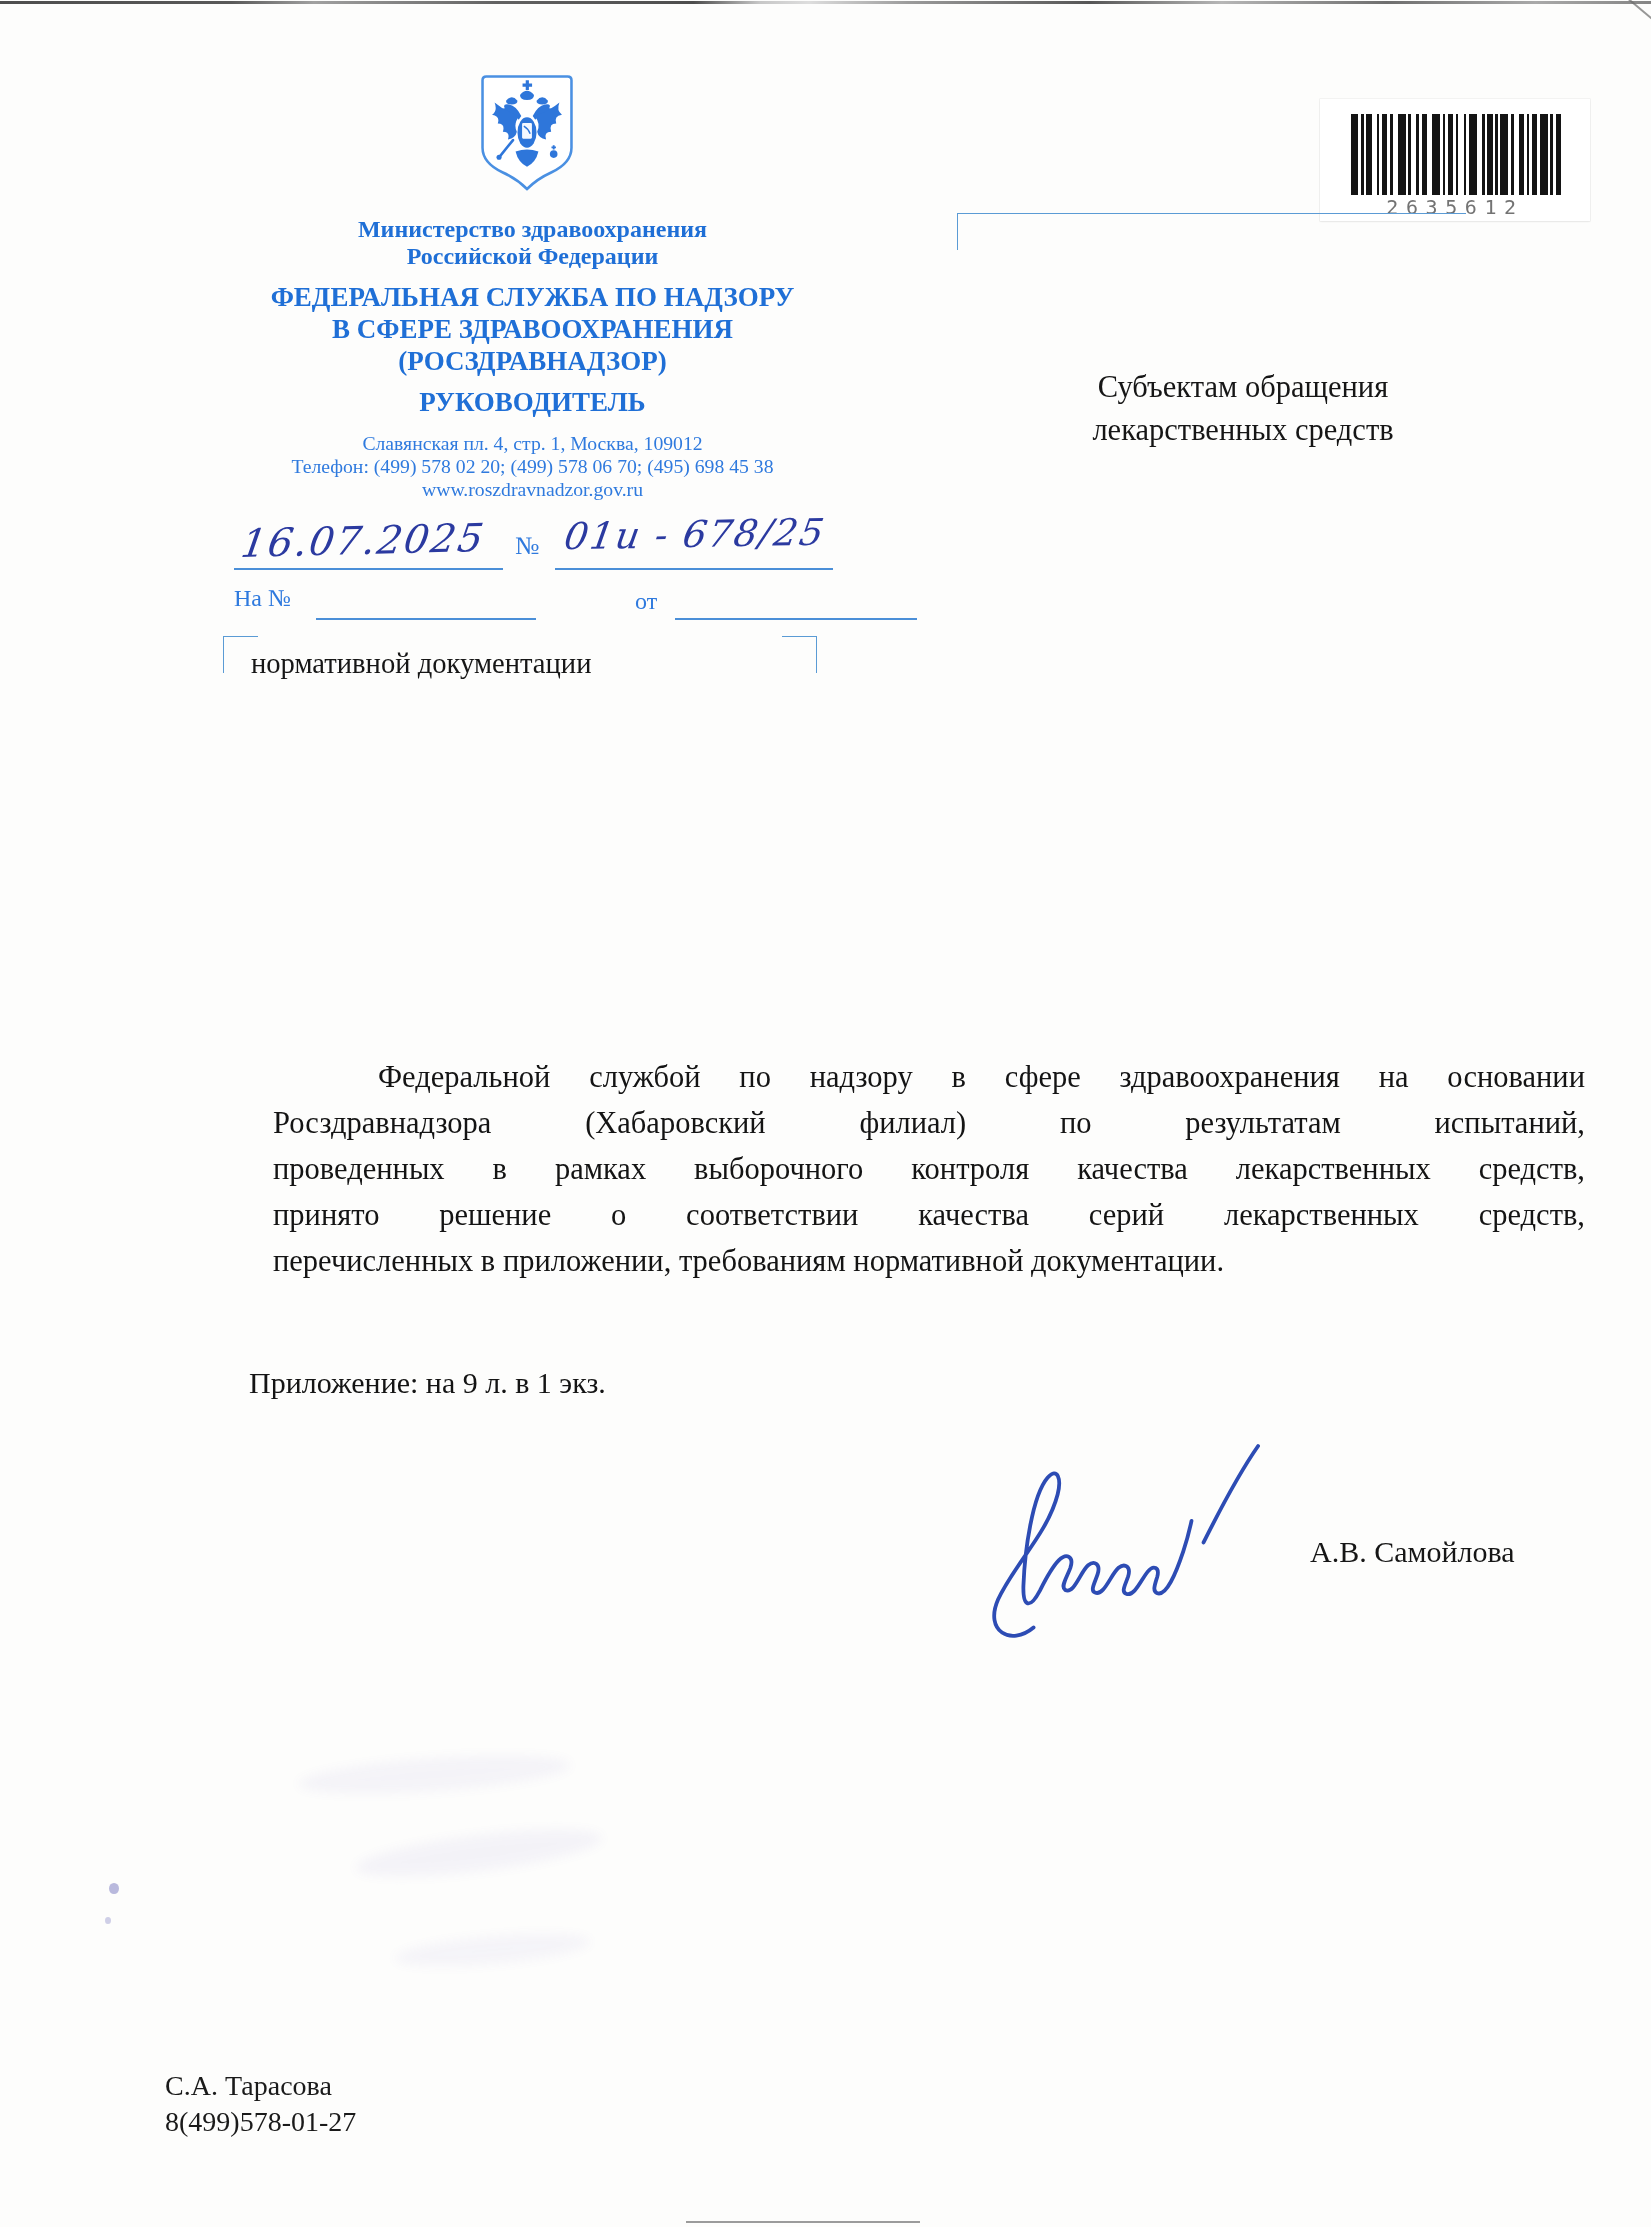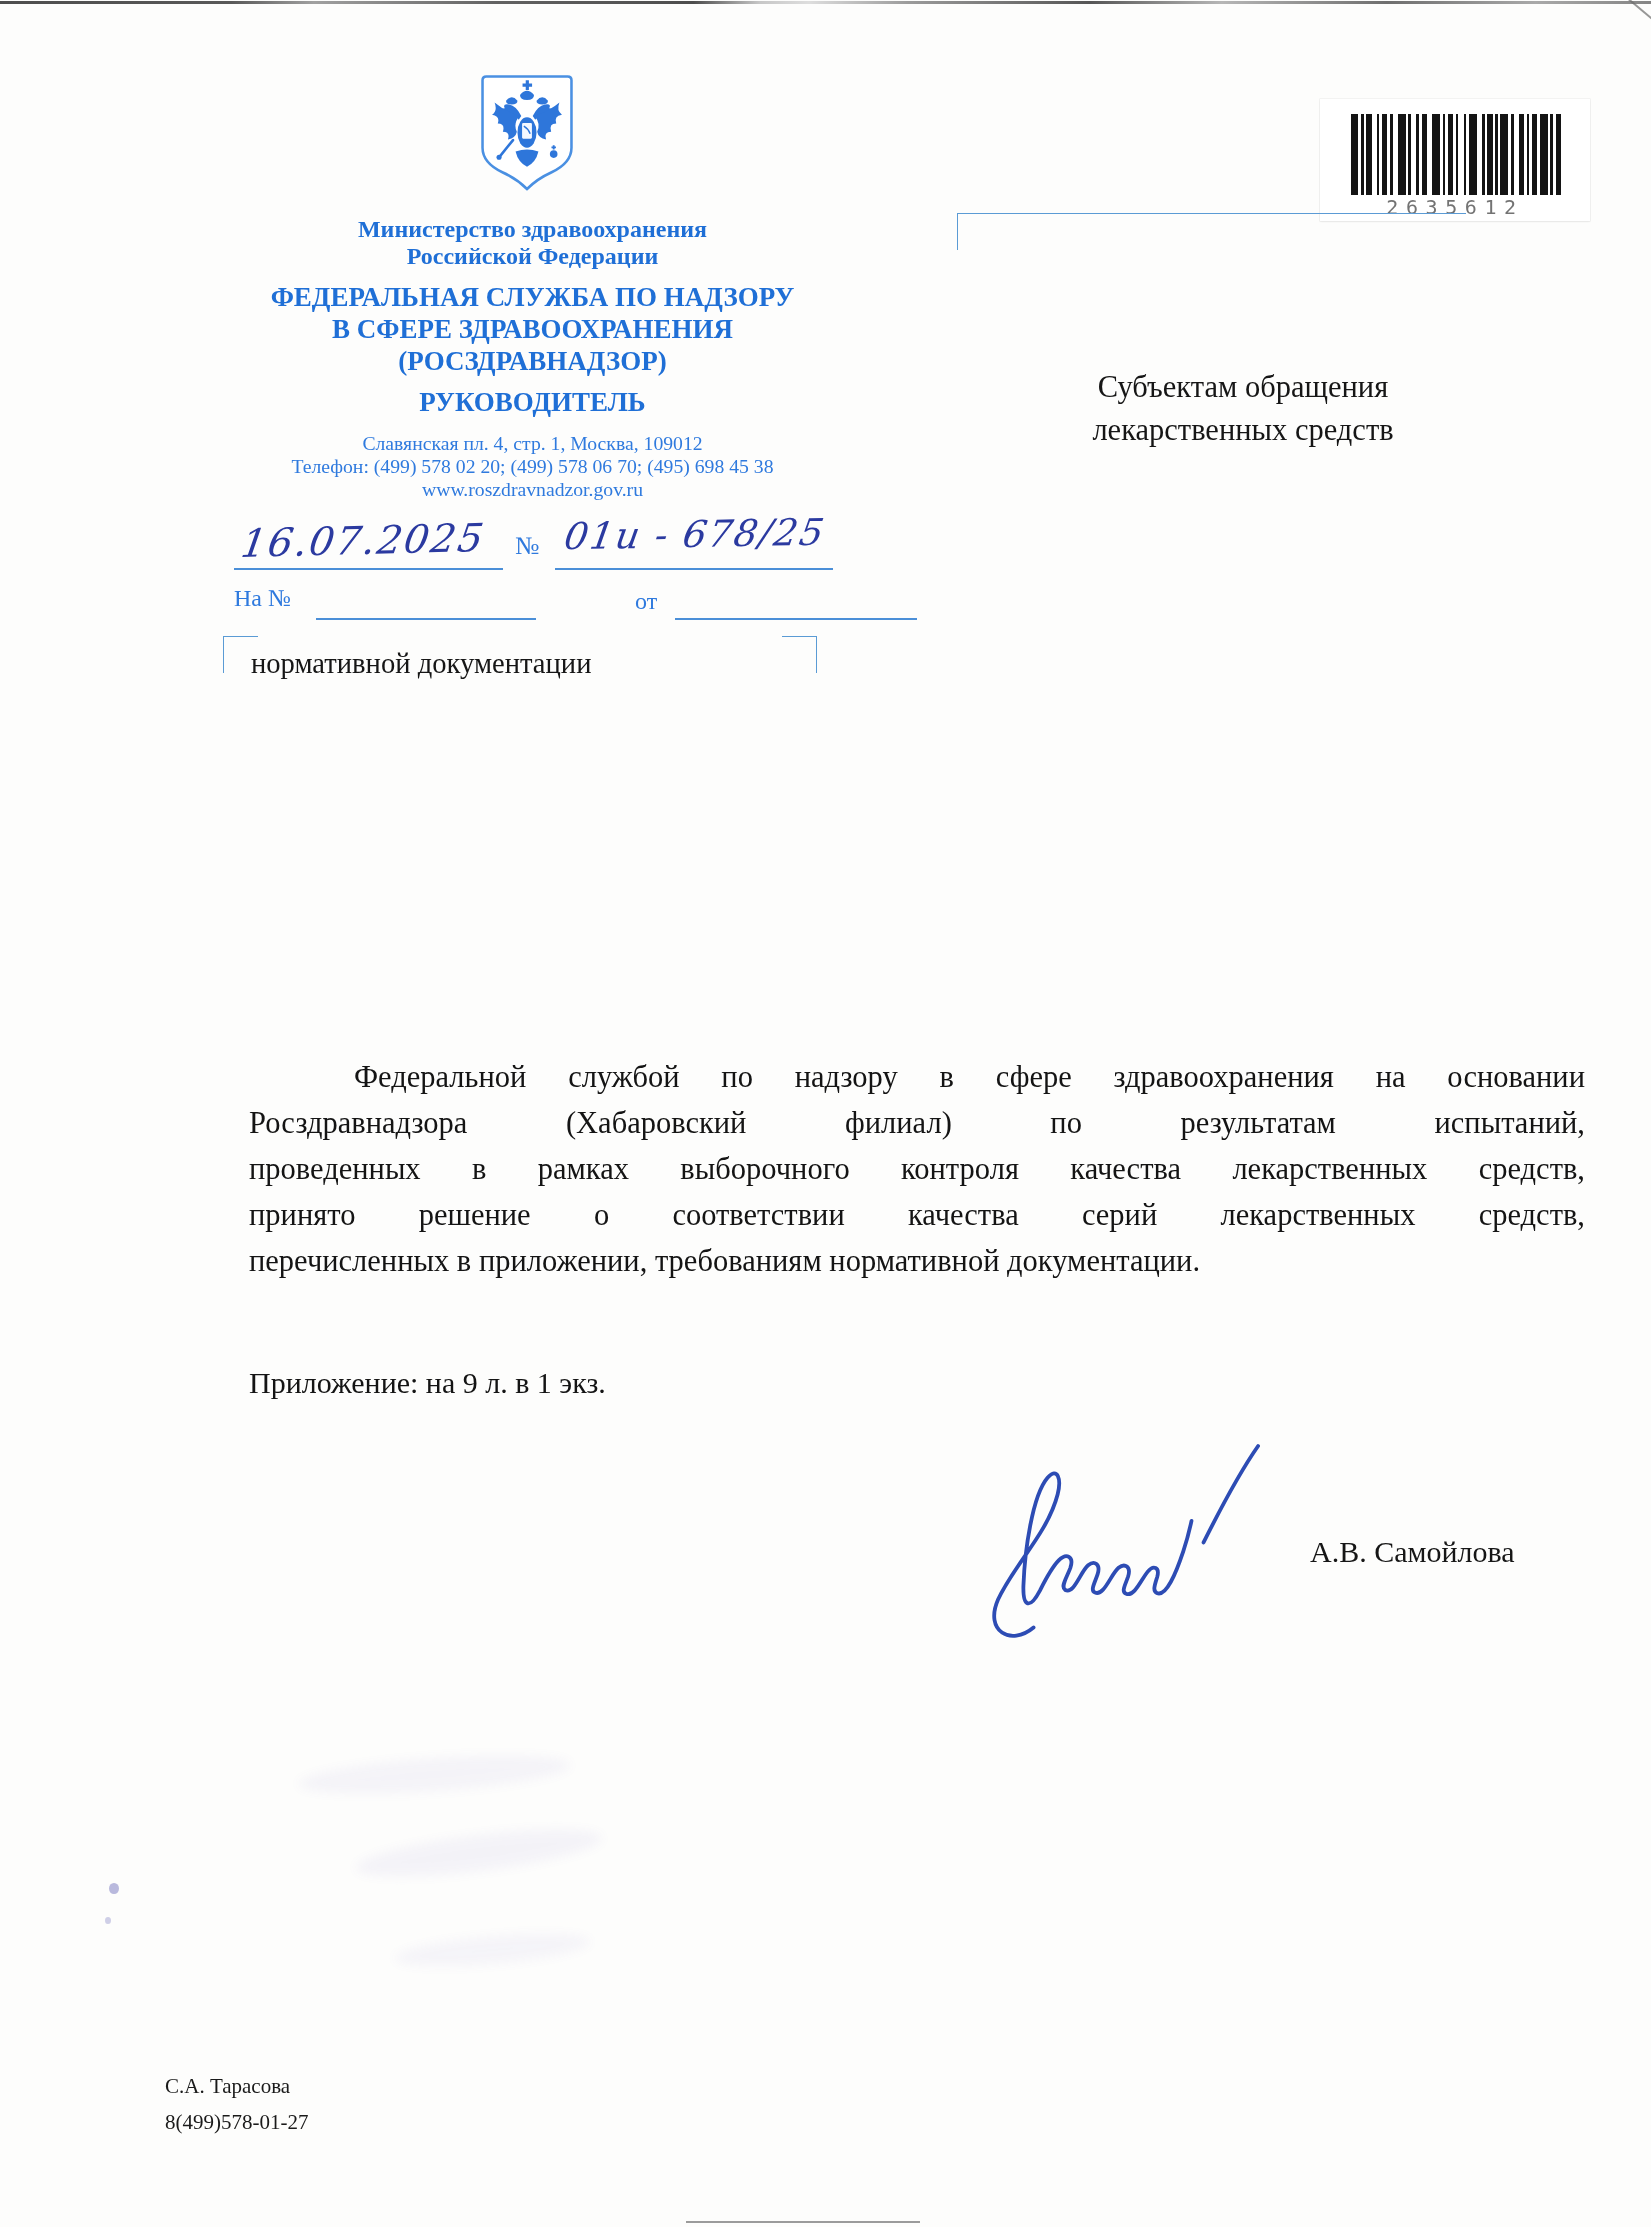--- a/index.html
+++ b/index.html
@@ -64,31 +64,31 @@
 
   
   .recipient { position:absolute; left:989px; top:366px; width:508px;
     text-align:center; font-size:30.5px; line-height:43px; color:#161616; }
   .subject { position:absolute; left:251px; top:645px; width:571px;
     font-size:28.6px; line-height:37px; color:#161616; }
 
   
   .body-block { position:absolute; left:249px; top:1054px; width:1336px;
     font-size:30.5px; line-height:46px; color:#141414; }
-  .body-line { text-align:justify; text-align-last:justify; }
+  .body-line { text-align:justify; text-align-last:justify;margin-left:24px; }
   .body-line.first { padding-left:105px; }
   .body-line.last { text-align-last:left; }
   .attachment { position:absolute; left:249px; top:1366px; font-size:30px; color:#141414; }
 
   
   .signature-svg { position:absolute; left:952px; top:1427px; width:375px; height:222px; }
   .signer-name { position:absolute; left:1310px; top:1535px; font-size:30px; color:#161616; white-space:nowrap; }
 
   
-  .footer { position:absolute; left:165px; top:2068px; font-size:21px; line-height:36px; color:#1a1a1a; }
+  .footer { position:absolute; left:165px; top:2068px; font-size:28px; line-height:36px; color:#1a1a1a; }
 </style>
 </head>
 <body>
 
 <div class="page">
 
   <div class="scan-top-line"></div>
   <div class="scan-corner-diag"></div>
   <div class="scan-bottom-line"></div>
   <div class="ghost g1"></div>

